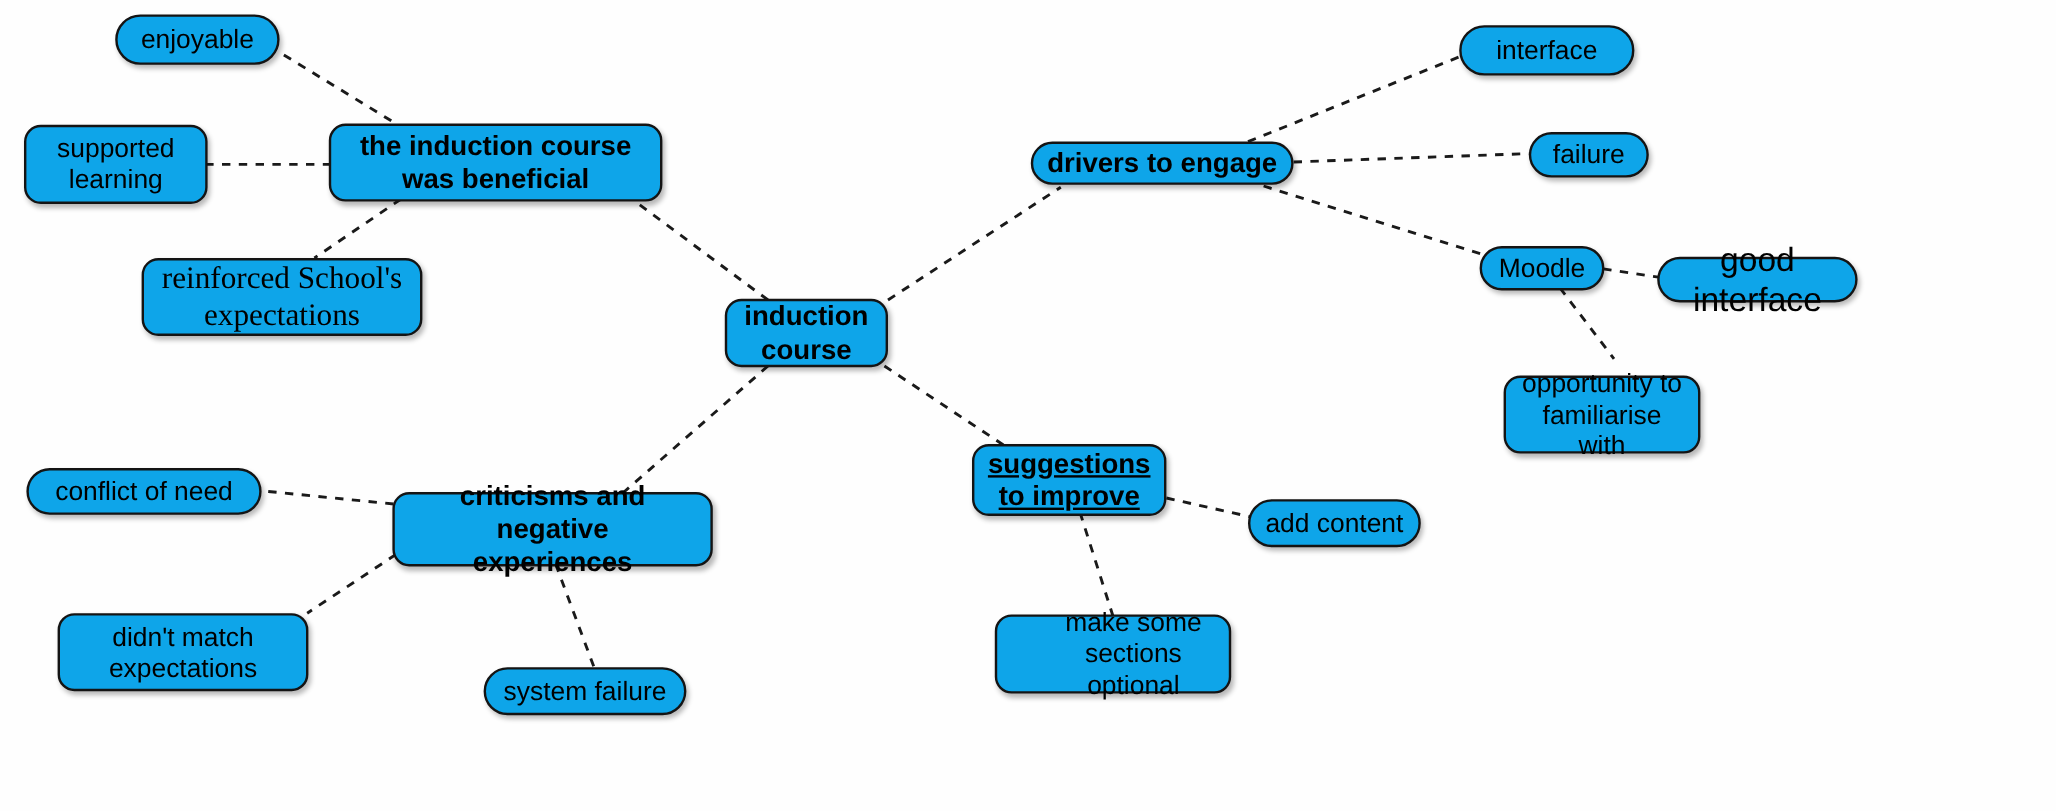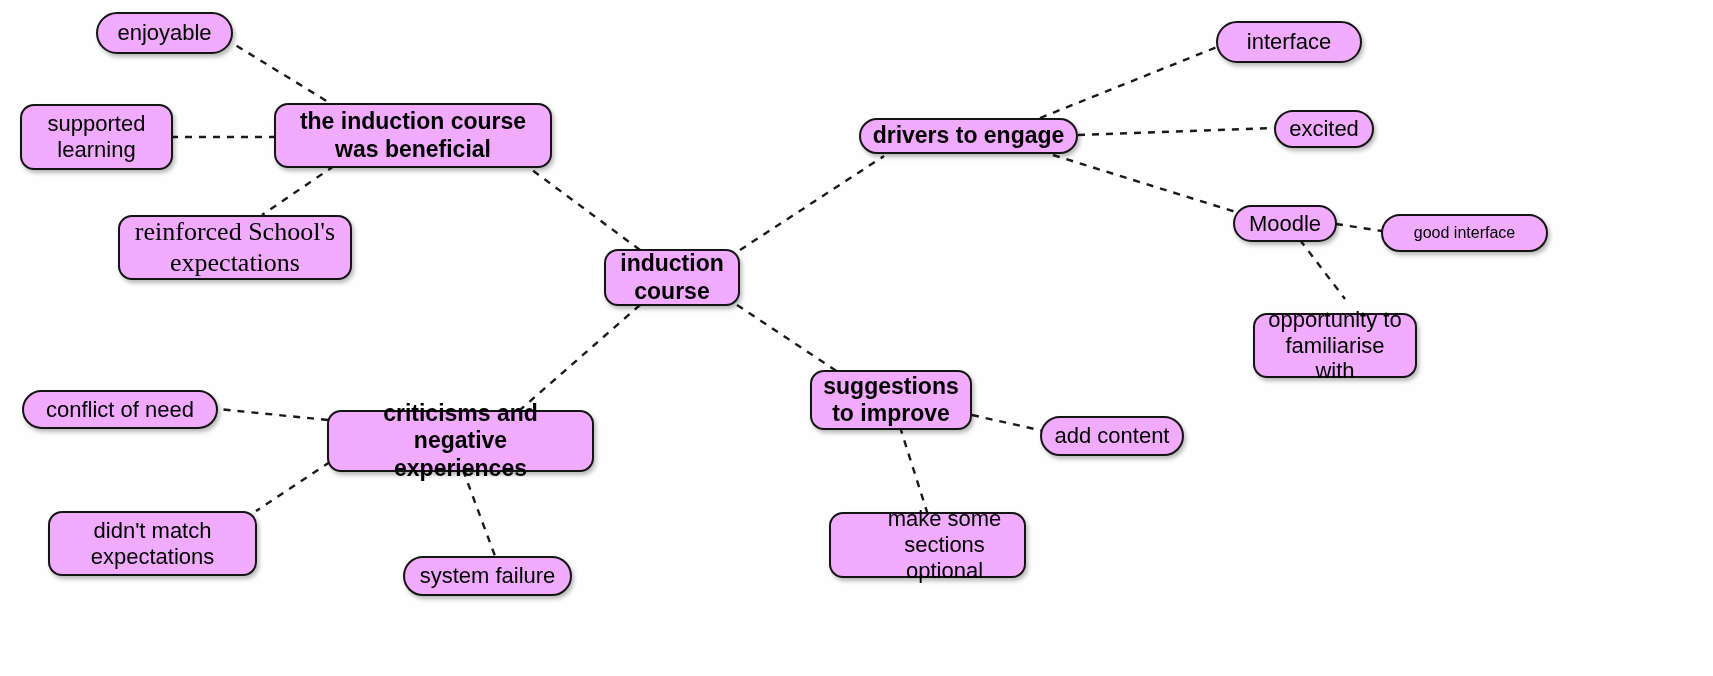--- a/index.html
+++ b/index.html
@@ -33,21 +33,21 @@
     stroke-linecap: butt;
     fill: none;
   }
   .node {
     position: absolute;
     box-sizing: border-box;
     display: flex;
     align-items: center;
     justify-content: center;
     text-align: center;
-    background: #f0abfc;
+    background: #0ea5e9;
     border: 2.5px solid #141414;
     color: #000000;
     line-height: 1.18;
     white-space: pre-line;
     box-shadow: 2px 3px 4px rgba(0,0,0,0.28);
     padding: 2px 10px;
     z-index: 5;
   }
   .node.bold {
     font-weight: bold;
@@ -95,40 +95,40 @@
   <div class="node rounded" style="left:20px; top:104px; width:153px; height:66px; font-size:22px;">supported
 learning</div>
 
   <div class="node rounded" style="left:118px; top:215px; width:234px; height:65px; font-size:26px;font-family:Liberation Serif, serif;">reinforced School's
 expectations</div>
 
   <div class="node pill bold" style="left:859px; top:118px; width:219px; height:36px; font-size:23px;">drivers to engage</div>
 
   <div class="node pill" style="left:1216px; top:21px; width:146px; height:42px; font-size:22px;">interface</div>
 
-  <div class="node pill" style="left:1274px; top:110px; width:100px; height:38px; font-size:22px;">excited</div>
+  <div class="node pill" style="left:1274px; top:110px; width:100px; height:38px; font-size:22px;">failure</div>
 
   <div class="node pill" style="left:1233px; top:205px; width:104px; height:37px; font-size:22px;">Moodle</div>
 
-  <div class="node pill" style="left:1381px; top:214px; width:167px; height:38px; font-size:16px;">good interface</div>
+  <div class="node pill" style="left:1381px; top:214px; width:167px; height:38px; font-size:28px;">good interface</div>
 
   <div class="node rounded" style="left:1253px; top:313px; width:164px; height:65px; font-size:22px;">opportunity to
 familiarise with</div>
 
   <div class="node rounded bold" style="left:327px; top:410px; width:267px; height:62px; font-size:23px;">criticisms and negative
 experiences</div>
 
   <div class="node pill" style="left:22px; top:390px; width:196px; height:39px; font-size:22px;">conflict of need</div>
 
   <div class="node rounded" style="left:48px; top:511px; width:209px; height:65px; font-size:22px;">didn't match
 expectations</div>
 
   <div class="node pill" style="left:403px; top:556px; width:169px; height:40px; font-size:22px;">system failure</div>
 
-  <div class="node rounded bold" style="left:810px; top:370px; width:162px; height:60px; font-size:23px;">suggestions
+  <div class="node rounded bold" style="left:810px; top:370px; width:162px; height:60px; font-size:23px;text-decoration:underline;">suggestions
 to improve</div>
 
   <div class="node pill" style="left:1040px; top:416px; width:144px; height:40px; font-size:22px;">add content</div>
 
   <div class="node rounded" style="left:829px; top:512px; width:197px; height:66px; font-size:22px;padding-left:44px;">make some
 sections optional</div>
 
 </div>
 
 </body></html>

